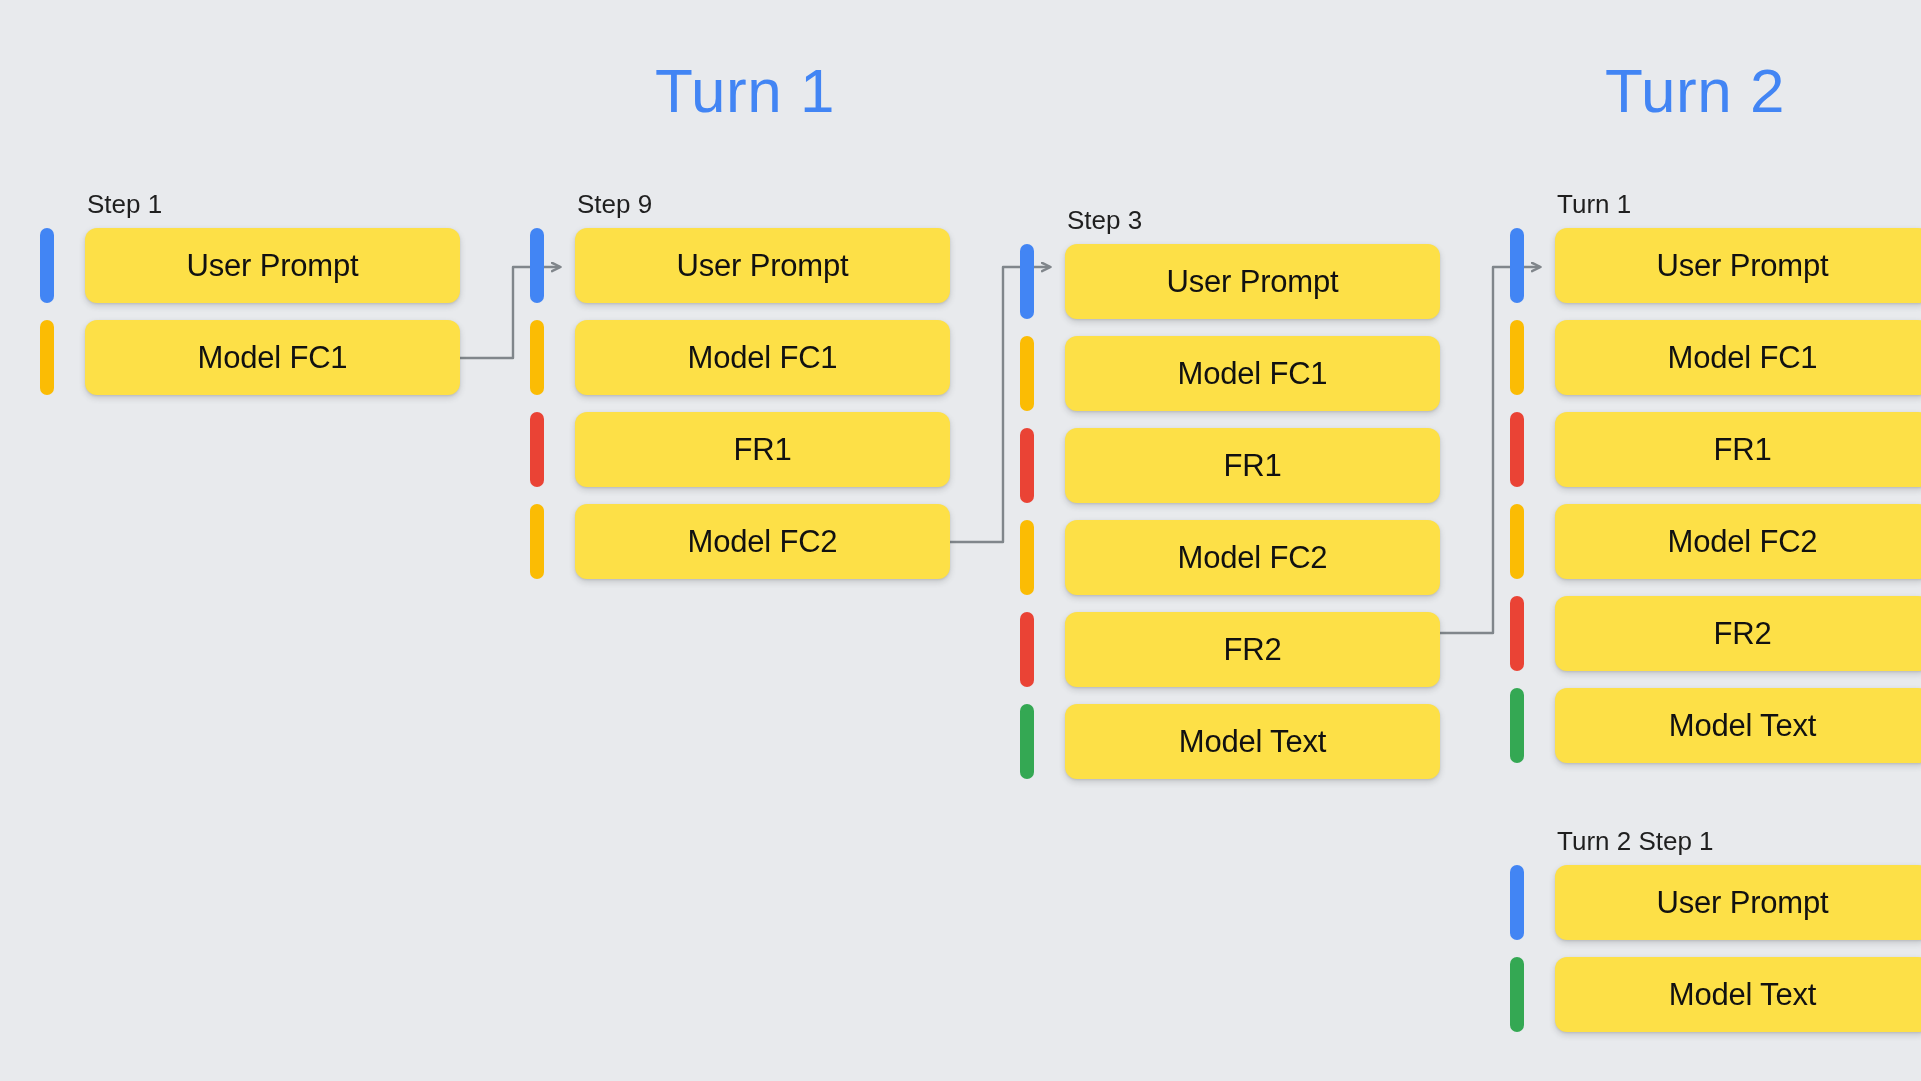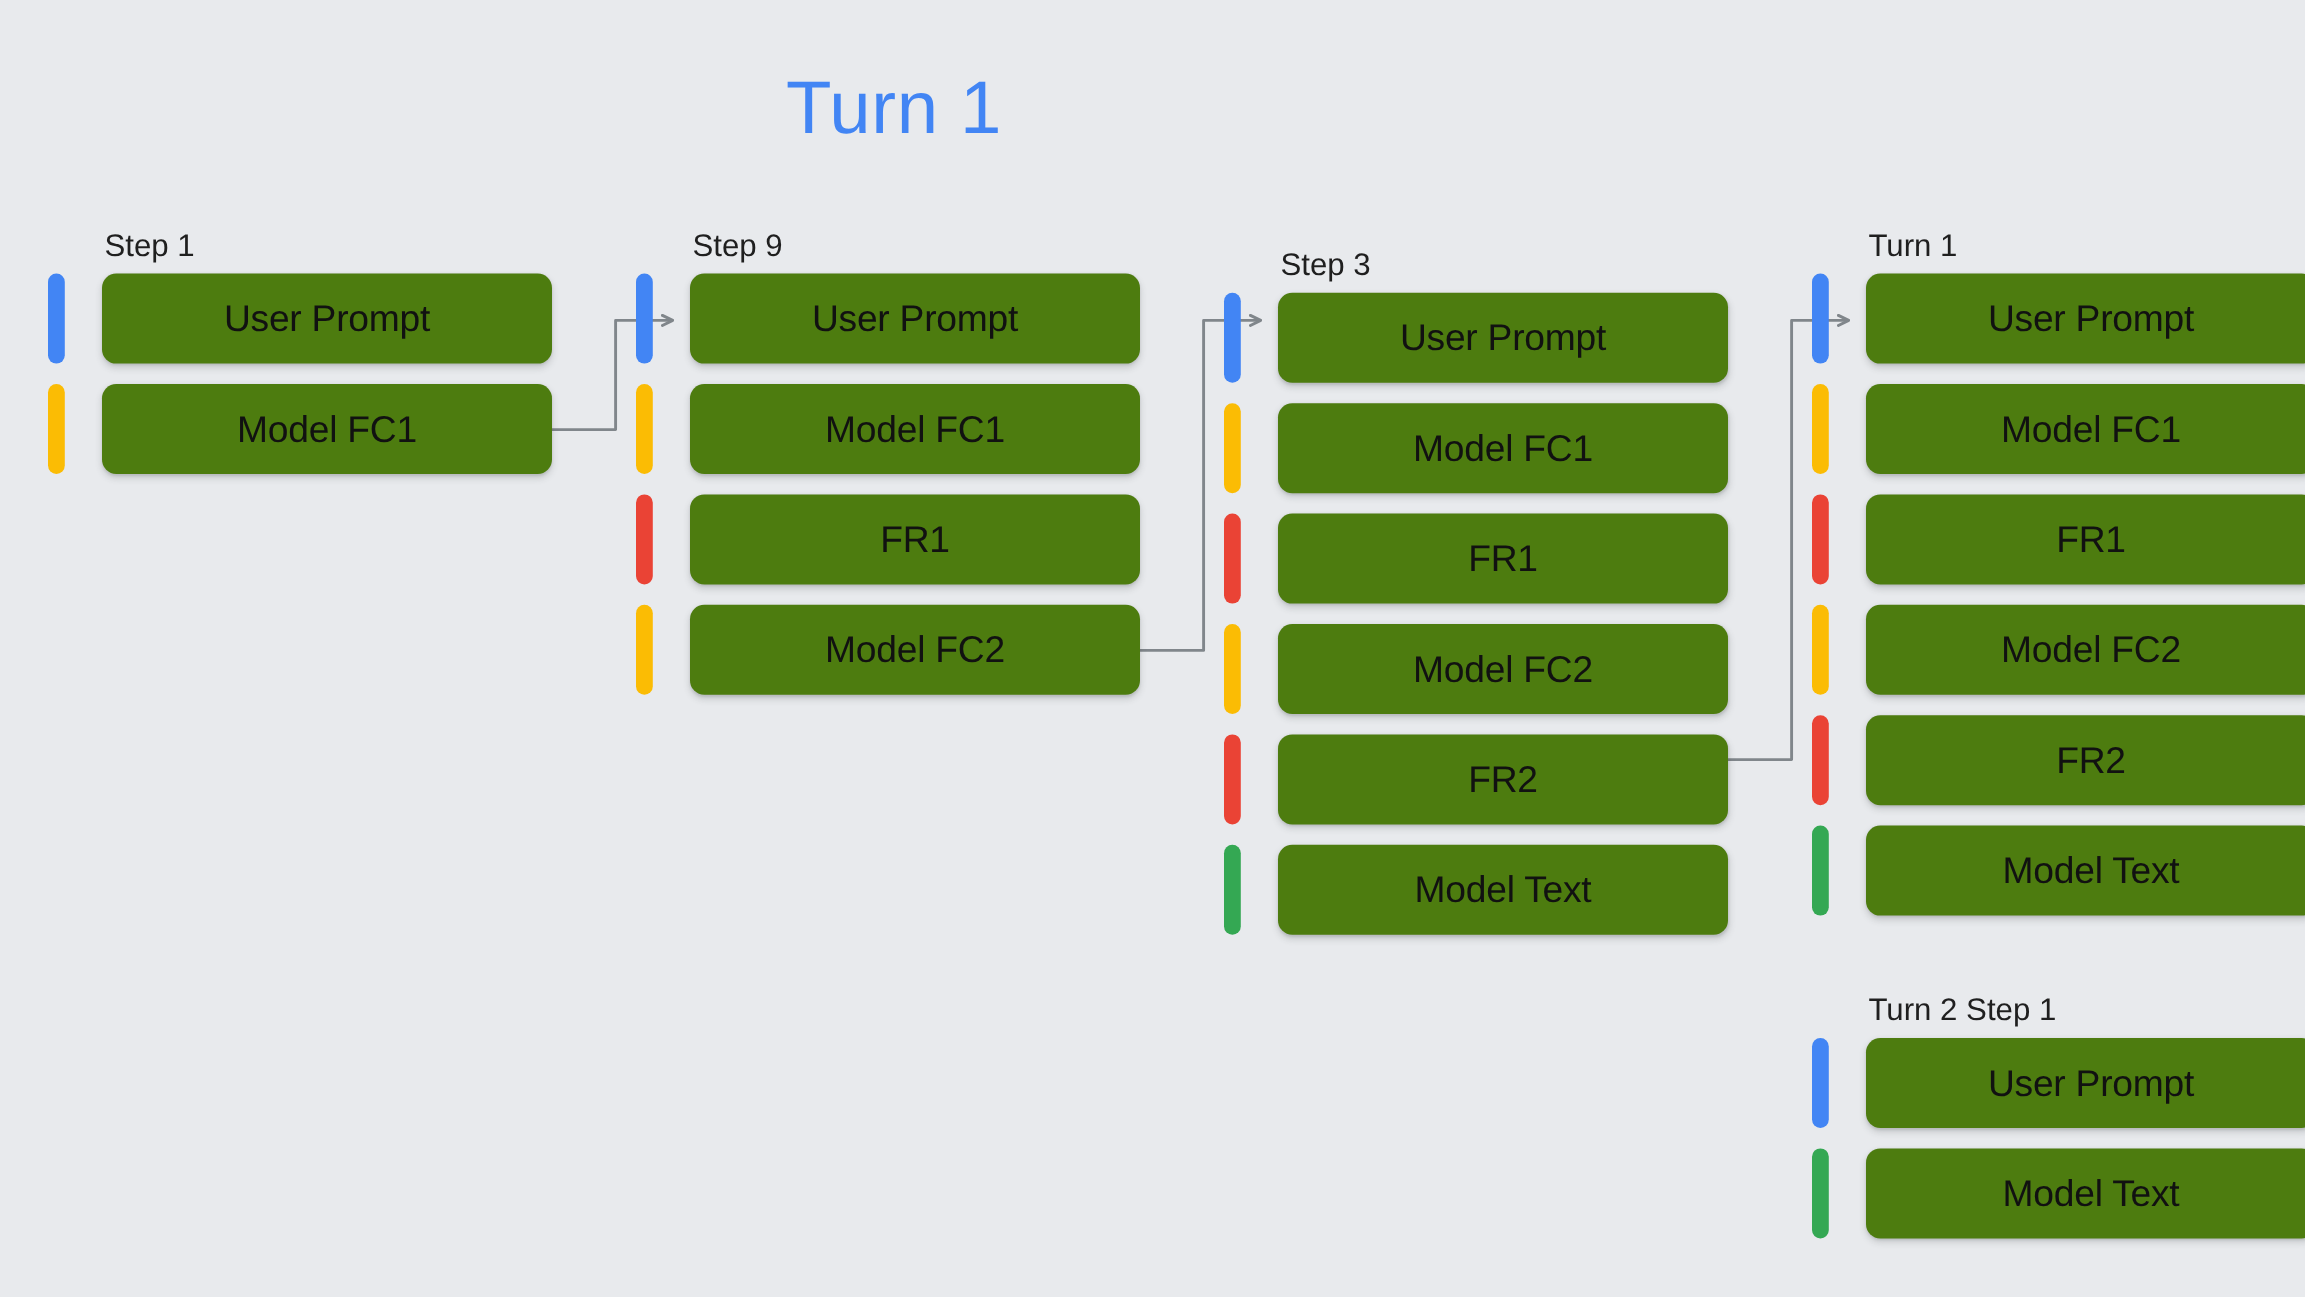--- a/index.html
+++ b/index.html
@@ -69,21 +69,21 @@
   }
   .bar.blue   { background: #4285F4; }
   .bar.yellow { background: #FBBC04; }
   .bar.red    { background: #EA4335; }
   .bar.green  { background: #34A853; }
 
   .card {
     margin-left: 31px;
     flex: 1 1 auto;
     height: 75px;
-    background: #4d7c0f;
+    background: #fde047;
     border-radius: 12px;
     box-shadow: 0 3px 6px rgba(60,64,67,0.20), 0 1px 2px rgba(60,64,67,0.12);
     display: flex;
     align-items: center;
     justify-content: center;
     font-size: 31px;
     color: #111111;
     font-weight: 400;
     letter-spacing: -0.2px;
     white-space: nowrap;
@@ -105,20 +105,21 @@
     height: 1081px;
     pointer-events: none;
   }
 </style>
 </head>
 <body>
 
 <div id="canvas">
 
   <div class="turn-heading" id="turn1-heading">Turn 1</div>
+  <div class="turn-heading" id="turn2-heading">Turn 2</div>
 
   <svg id="arrows" viewBox="0 0 1921 1081" xmlns="http://www.w3.org/2000/svg">
     <defs>
       <marker id="ah" markerWidth="11" markerHeight="11" refX="9" refY="5.2" orient="auto" markerUnits="userSpaceOnUse">
         <path d="M1,1 L9.6,5.2 L1,9.4" fill="none" stroke="#80868B" stroke-width="2.4" stroke-linecap="round" stroke-linejoin="round"></path>
       </marker>
     </defs>
 
     <path id="conn-1" d="M 455,358 L 513,358 L 513,267 L 560,267" fill="none" stroke="#80868B" stroke-width="2.4" stroke-linejoin="round" marker-end="url(#ah)"></path>
 

